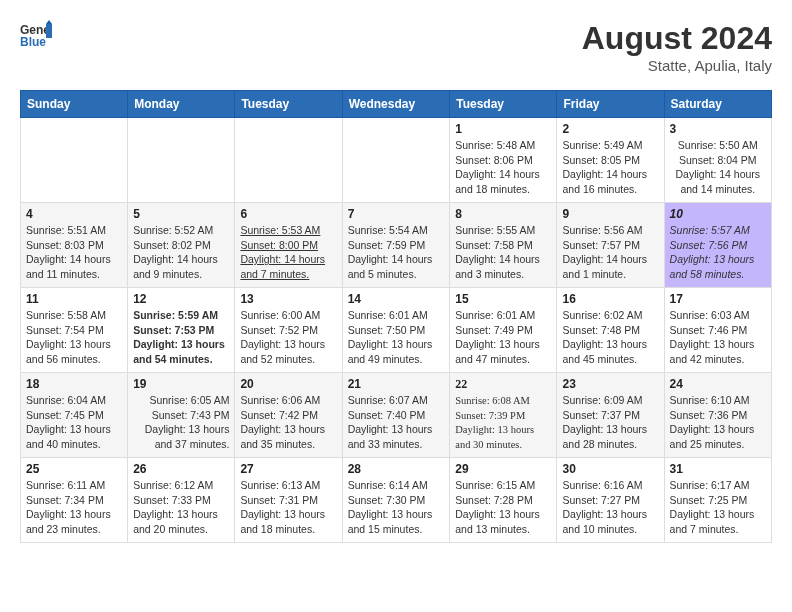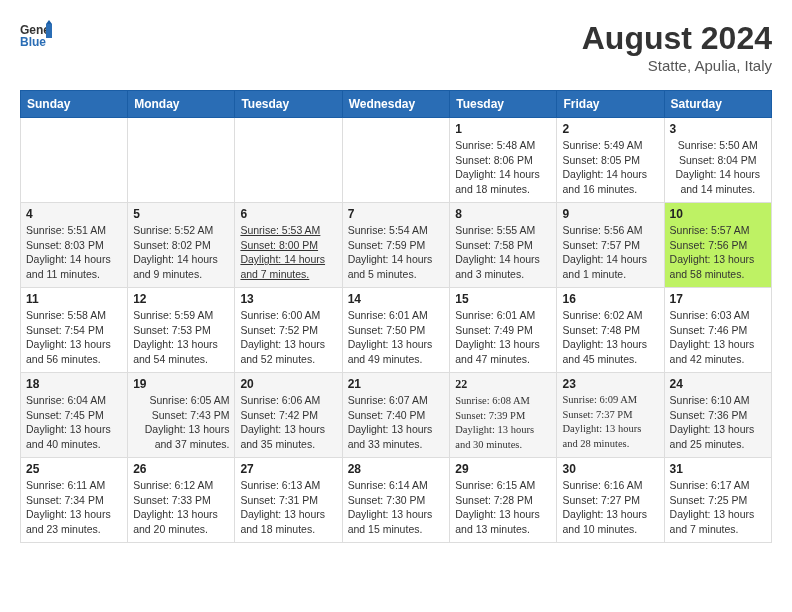--- a/index.html
+++ b/index.html
@@ -174,39 +174,39 @@
 Daylight: 14 hours
 and 3 minutes.</div>
         </td>
         <td style="background: rgb(245, 245, 245);">
           <div class="day-number">9</div>
           <div class="day-info" style="white-space: pre-line;">Sunrise: 5:56 AM
 Sunset: 7:57 PM
 Daylight: 14 hours
 and 1 minute.</div>
         </td>
-        <td style="background: #bef264;">
+        <td style="background: #c4b5fd; font-style: italic;">
           <div class="day-number">10</div>
           <div class="day-info" style="white-space: pre-line;">Sunrise: 5:57 AM
 Sunset: 7:56 PM
 Daylight: 13 hours
 and 58 minutes.</div>
         </td>
       </tr>
       <tr class="week-row">
         <td>
           <div class="day-number">11</div>
           <div class="day-info" style="white-space: pre-line;">Sunrise: 5:58 AM
 Sunset: 7:54 PM
 Daylight: 13 hours
 and 56 minutes.</div>
         </td>
         <td>
           <div class="day-number">12</div>
-          <div class="day-info" style="white-space: pre-line;">Sunrise: 5:59 AM
+          <div class="day-info" style="white-space: pre-line; font-weight: bold;">Sunrise: 5:59 AM
 Sunset: 7:53 PM
 Daylight: 13 hours
 and 54 minutes.</div>
         </td>
         <td>
           <div class="day-number">13</div>
           <div class="day-info" style="white-space: pre-line;">Sunrise: 6:00 AM
 Sunset: 7:52 PM
 Daylight: 13 hours
 and 52 minutes.</div>
@@ -271,21 +271,21 @@
         </td>
         <td style="background: rgb(245, 245, 245); font-family: Liberation Serif, serif;">
           <div class="day-number">22</div>
           <div class="day-info" style="white-space: pre-line;">Sunrise: 6:08 AM
 Sunset: 7:39 PM
 Daylight: 13 hours
 and 30 minutes.</div>
         </td>
         <td style="background: rgb(245, 245, 245);">
           <div class="day-number">23</div>
-          <div class="day-info" style="white-space: pre-line; font-family: Liberation Serif, serif;">Sunrise: 6:09 AM
+          <div class="day-info" style="white-space: pre-line;">Sunrise: 6:09 AM
 Sunset: 7:37 PM
 Daylight: 13 hours
 and 28 minutes.</div>
         </td>
         <td style="background: rgb(245, 245, 245);">
           <div class="day-number">24</div>
           <div class="day-info" style="white-space: pre-line;">Sunrise: 6:10 AM
 Sunset: 7:36 PM
 Daylight: 13 hours
 and 25 minutes.</div>

